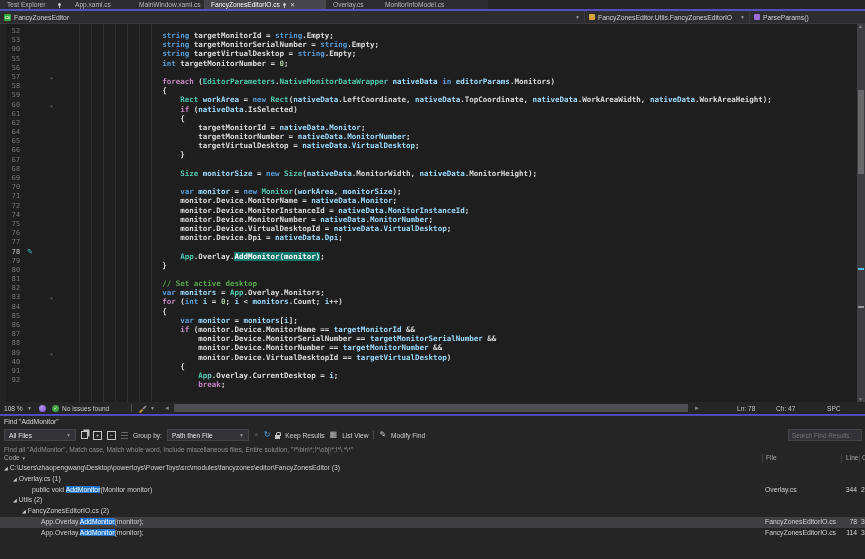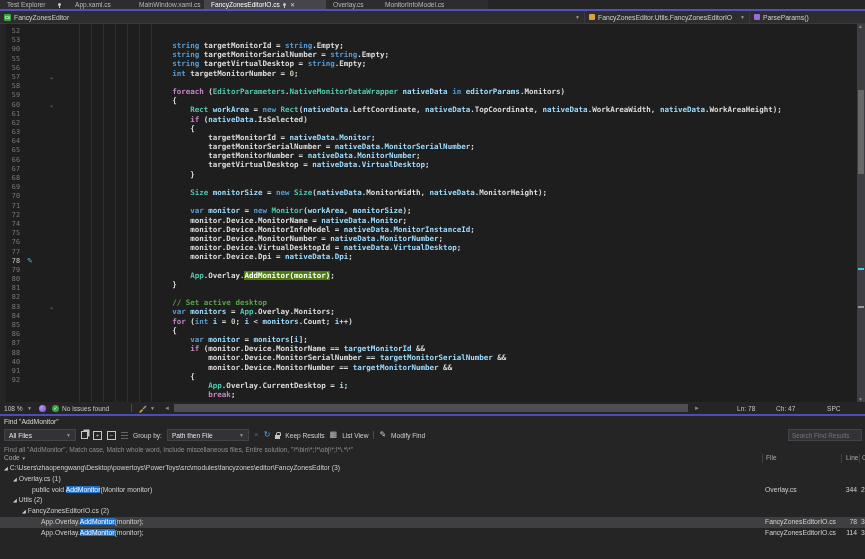--- a/index.html
+++ b/index.html
@@ -29,25 +29,25 @@
   #bpmargin{position:absolute;left:0;top:0;width:6px;height:378px;background:#242424;}
   #guides{position:absolute;left:68px;top:0;width:86px;height:378px;opacity:.55;
           background:repeating-linear-gradient(90deg,transparent 0 11px,#3D3D3D 11px 12px);}
   #code-lines{position:absolute;left:0;top:3px;width:857px;}
   .cl{position:relative;height:9.2px;line-height:9.2px;white-space:nowrap;}
   .cl .num{position:absolute;left:0;top:0;width:20px;text-align:right;color:#7A7A7A;
            font-family:"DejaVu Sans Mono",monospace;font-size:6.8px;}
   .cl .num.cur{color:#CFCFCF;}
   .cl .fold{position:absolute;left:49px;top:0;color:#8A8A8A;font-size:6px;}
   .cl .pen{position:absolute;left:27px;top:-1px;color:#45C5D8;font-size:7px;}
-  .cl pre{position:absolute;left:104px;top:0;margin:14px;font-family:"DejaVu Sans Mono",monospace;
+  .cl pre{position:absolute;left:104px;top:0;margin:4px;font-family:"DejaVu Sans Mono",monospace;
           font-size:7.5px;font-weight:700;line-height:9.2px;}
   .k{color:#569CD6}.c{color:#C586C0}.t{color:#4EC9B0}.v{color:#9CDCFE}
   .n{color:#B5CEA8}.cm{color:#57A64A}.p{color:#DCDCDC}
-  .sel{background:#4d7c0f;color:#FFF;}
+  .sel{background:#0f766e;color:#FFF;}
   
   #vscroll{position:absolute;right:0;top:24px;width:8px;height:378px;background:#3E3E42;}
   #vscroll .vthumb{position:absolute;left:1px;top:66px;width:6px;height:84px;background:#686868;}
   #vscroll .mark1{position:absolute;left:1px;top:244px;width:6px;height:2px;background:#4FC1E9;}
   #vscroll .mark2{position:absolute;left:1px;top:282px;width:6px;height:2px;background:#9A9A9A;}
   #vscroll .varr{position:absolute;left:1px;color:#858585;font-size:5px;line-height:5px;}
   
   #edbar{position:absolute;left:0;top:402px;width:865px;height:12px;background:#252526;
          border-bottom:2px solid #4E4CB8;box-sizing:content-box;font-size:6.6px;color:#C5C5C5;}
   #edbar .it{position:absolute;top:0;height:12px;display:flex;align-items:center;}
@@ -182,24 +182,20 @@
         </div>
         <div class="cl">
           <span class="num">61</span>
           <pre>                <span class="p">{</span></pre>
         </div>
         <div class="cl">
           <span class="num">62</span>
           <pre>                    <span class="p">targetMonitorId = </span><span class="v">nativeData.Monitor</span><span class="p">;</span></pre>
         </div>
         <div class="cl">
-          <span class="num">63</span>
-          <pre>                    <span class="p">targetMonitorSerialNumber = </span><span class="v">nativeData.MonitorSerialNumber</span><span class="p">;</span></pre>
-        </div>
-        <div class="cl">
           <span class="num">64</span>
           <pre>                    <span class="p">targetMonitorNumber = </span><span class="v">nativeData.MonitorNumber</span><span class="p">;</span></pre>
         </div>
         <div class="cl">
           <span class="num">65</span>
           <pre>                    <span class="p">targetVirtualDesktop = </span><span class="v">nativeData.VirtualDesktop</span><span class="p">;</span></pre>
         </div>
         <div class="cl">
           <span class="num">66</span>
           <pre>                <span class="p">}</span></pre>
@@ -219,21 +215,21 @@
         <div class="cl">
           <span class="num">70</span>
           <pre>                <span class="k">var</span><span class="p"> </span><span class="v">monitor</span><span class="p"> = </span><span class="k">new</span><span class="p"> </span><span class="t">Monitor</span><span class="p">(</span><span class="v">workArea</span><span class="p">, </span><span class="v">monitorSize</span><span class="p">);</span></pre>
         </div>
         <div class="cl">
           <span class="num">71</span>
           <pre>                <span class="p">monitor.Device.MonitorName = </span><span class="v">nativeData.Monitor</span><span class="p">;</span></pre>
         </div>
         <div class="cl">
           <span class="num">72</span>
-          <pre>                <span class="p">monitor.Device.MonitorInfoModel = </span><span class="v">nativeData.MonitorInstanceId</span><span class="p">;</span></pre>
+          <pre>                <span class="p">monitor.Device.MonitorInstanceId = </span><span class="v">nativeData.MonitorInstanceId</span><span class="p">;</span></pre>
         </div>
         <div class="cl">
           <span class="num">74</span>
           <pre>                <span class="p">monitor.Device.MonitorNumber = </span><span class="v">nativeData.MonitorNumber</span><span class="p">;</span></pre>
         </div>
         <div class="cl">
           <span class="num">75</span>
           <pre>                <span class="p">monitor.Device.VirtualDesktopId = </span><span class="v">nativeData.VirtualDesktop</span><span class="p">;</span></pre>
         </div>
         <div class="cl">
@@ -282,20 +278,25 @@
           <span class="num">86</span>
           <pre>                <span class="c">if</span><span class="p"> (monitor.Device.MonitorName == </span><span class="v">targetMonitorId</span><span class="p"> &amp;&amp;</span></pre>
         </div>
         <div class="cl">
           <span class="num">87</span>
           <pre>                    <span class="p">monitor.Device.MonitorSerialNumber == </span><span class="v">targetMonitorSerialNumber</span><span class="p"> &amp;&amp;</span></pre>
         </div>
         <div class="cl">
           <span class="num">88</span>
           <pre>                    <span class="p">monitor.Device.MonitorNumber == </span><span class="v">targetMonitorNumber</span><span class="p"> &amp;&amp;</span></pre>
+        </div>
+        <div class="cl">
+          <span class="num">89</span>
+          <span class="fold">⌄</span>
+          <pre>                    <span class="p">monitor.Device.VirtualDesktopId == </span><span class="v">targetVirtualDesktop</span><span class="p">)</span></pre>
         </div>
         <div class="cl">
           <span class="num">40</span>
           <pre>                <span class="p">{</span></pre>
         </div>
         <div class="cl">
           <span class="num">91</span>
           <pre>                    <span class="t">App</span><span class="p">.Overlay.CurrentDesktop = </span><span class="v">i</span><span class="p">;</span></pre>
         </div>
         <div class="cl">

